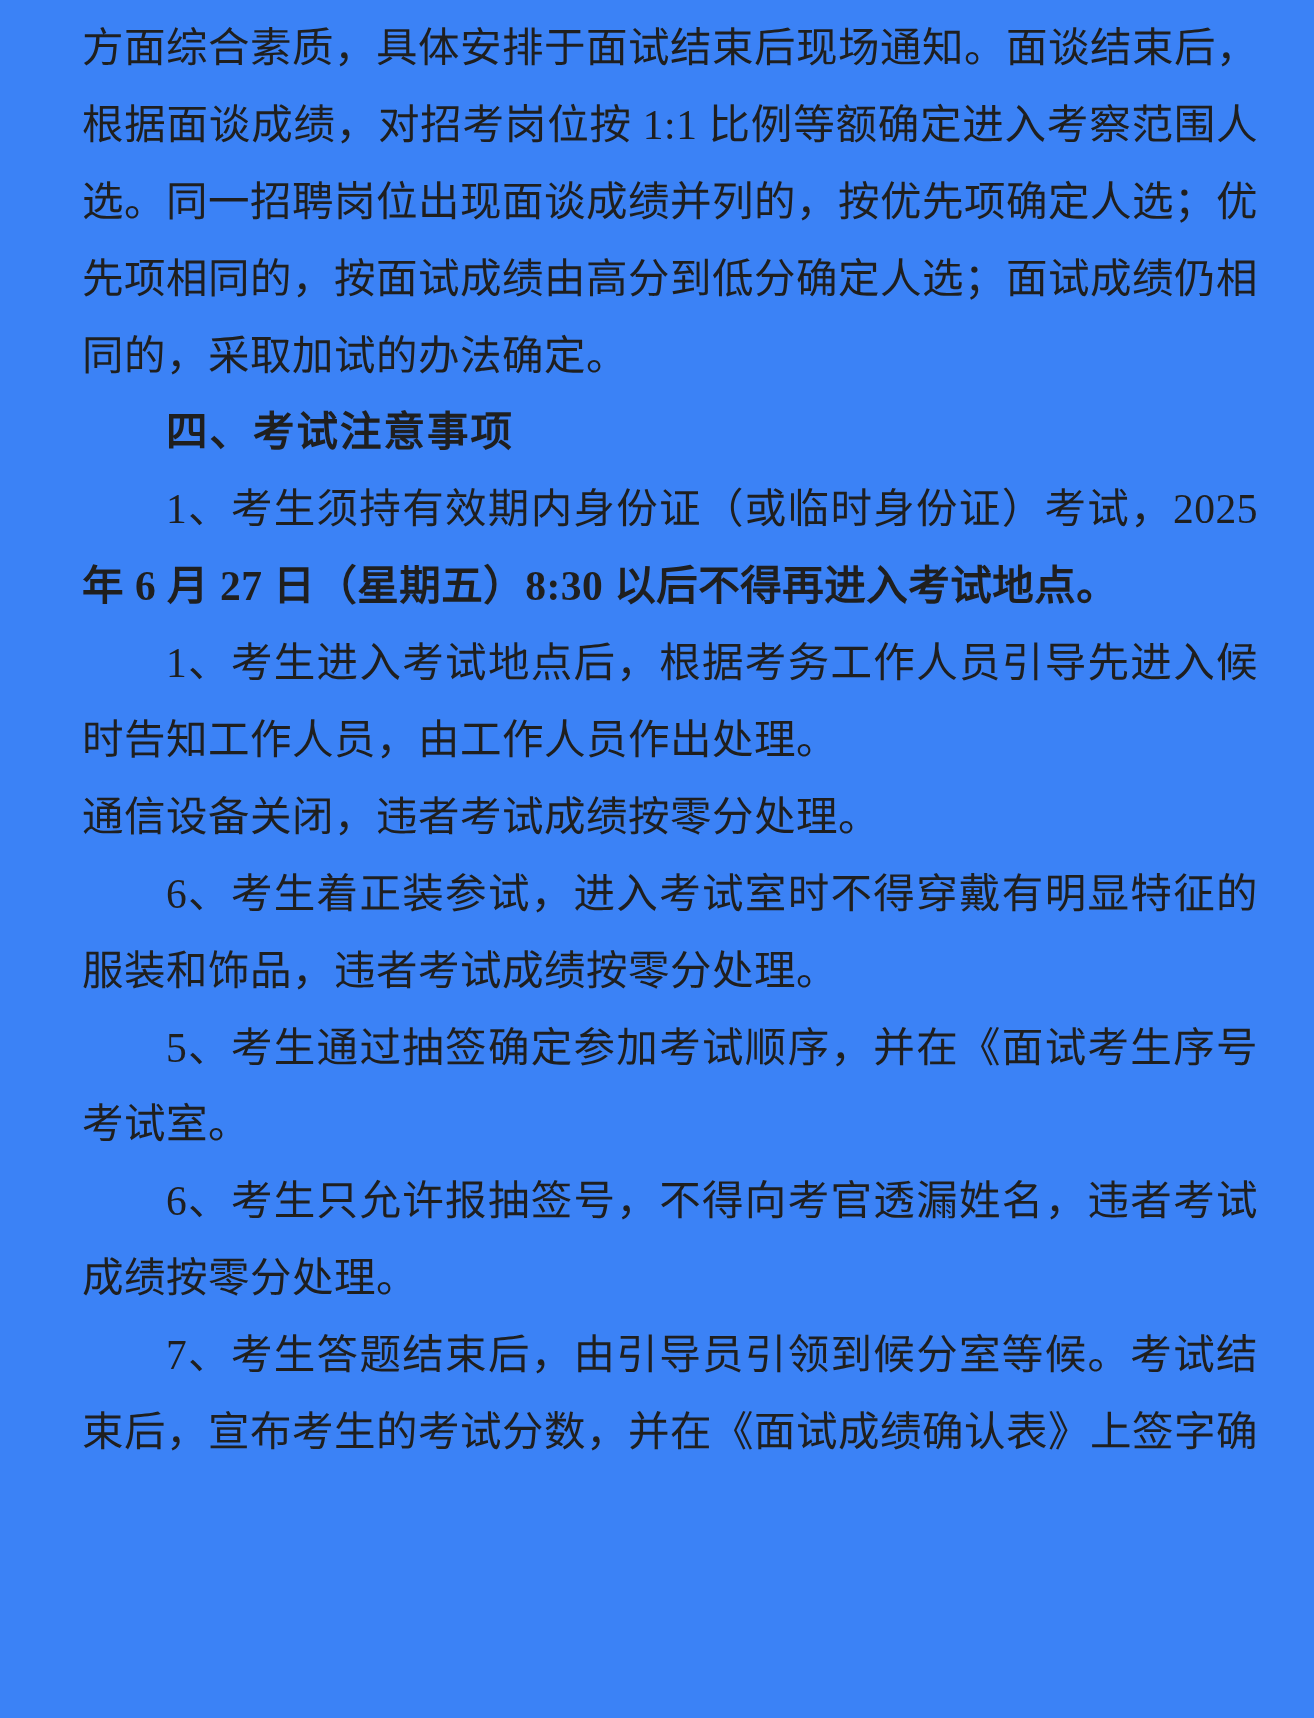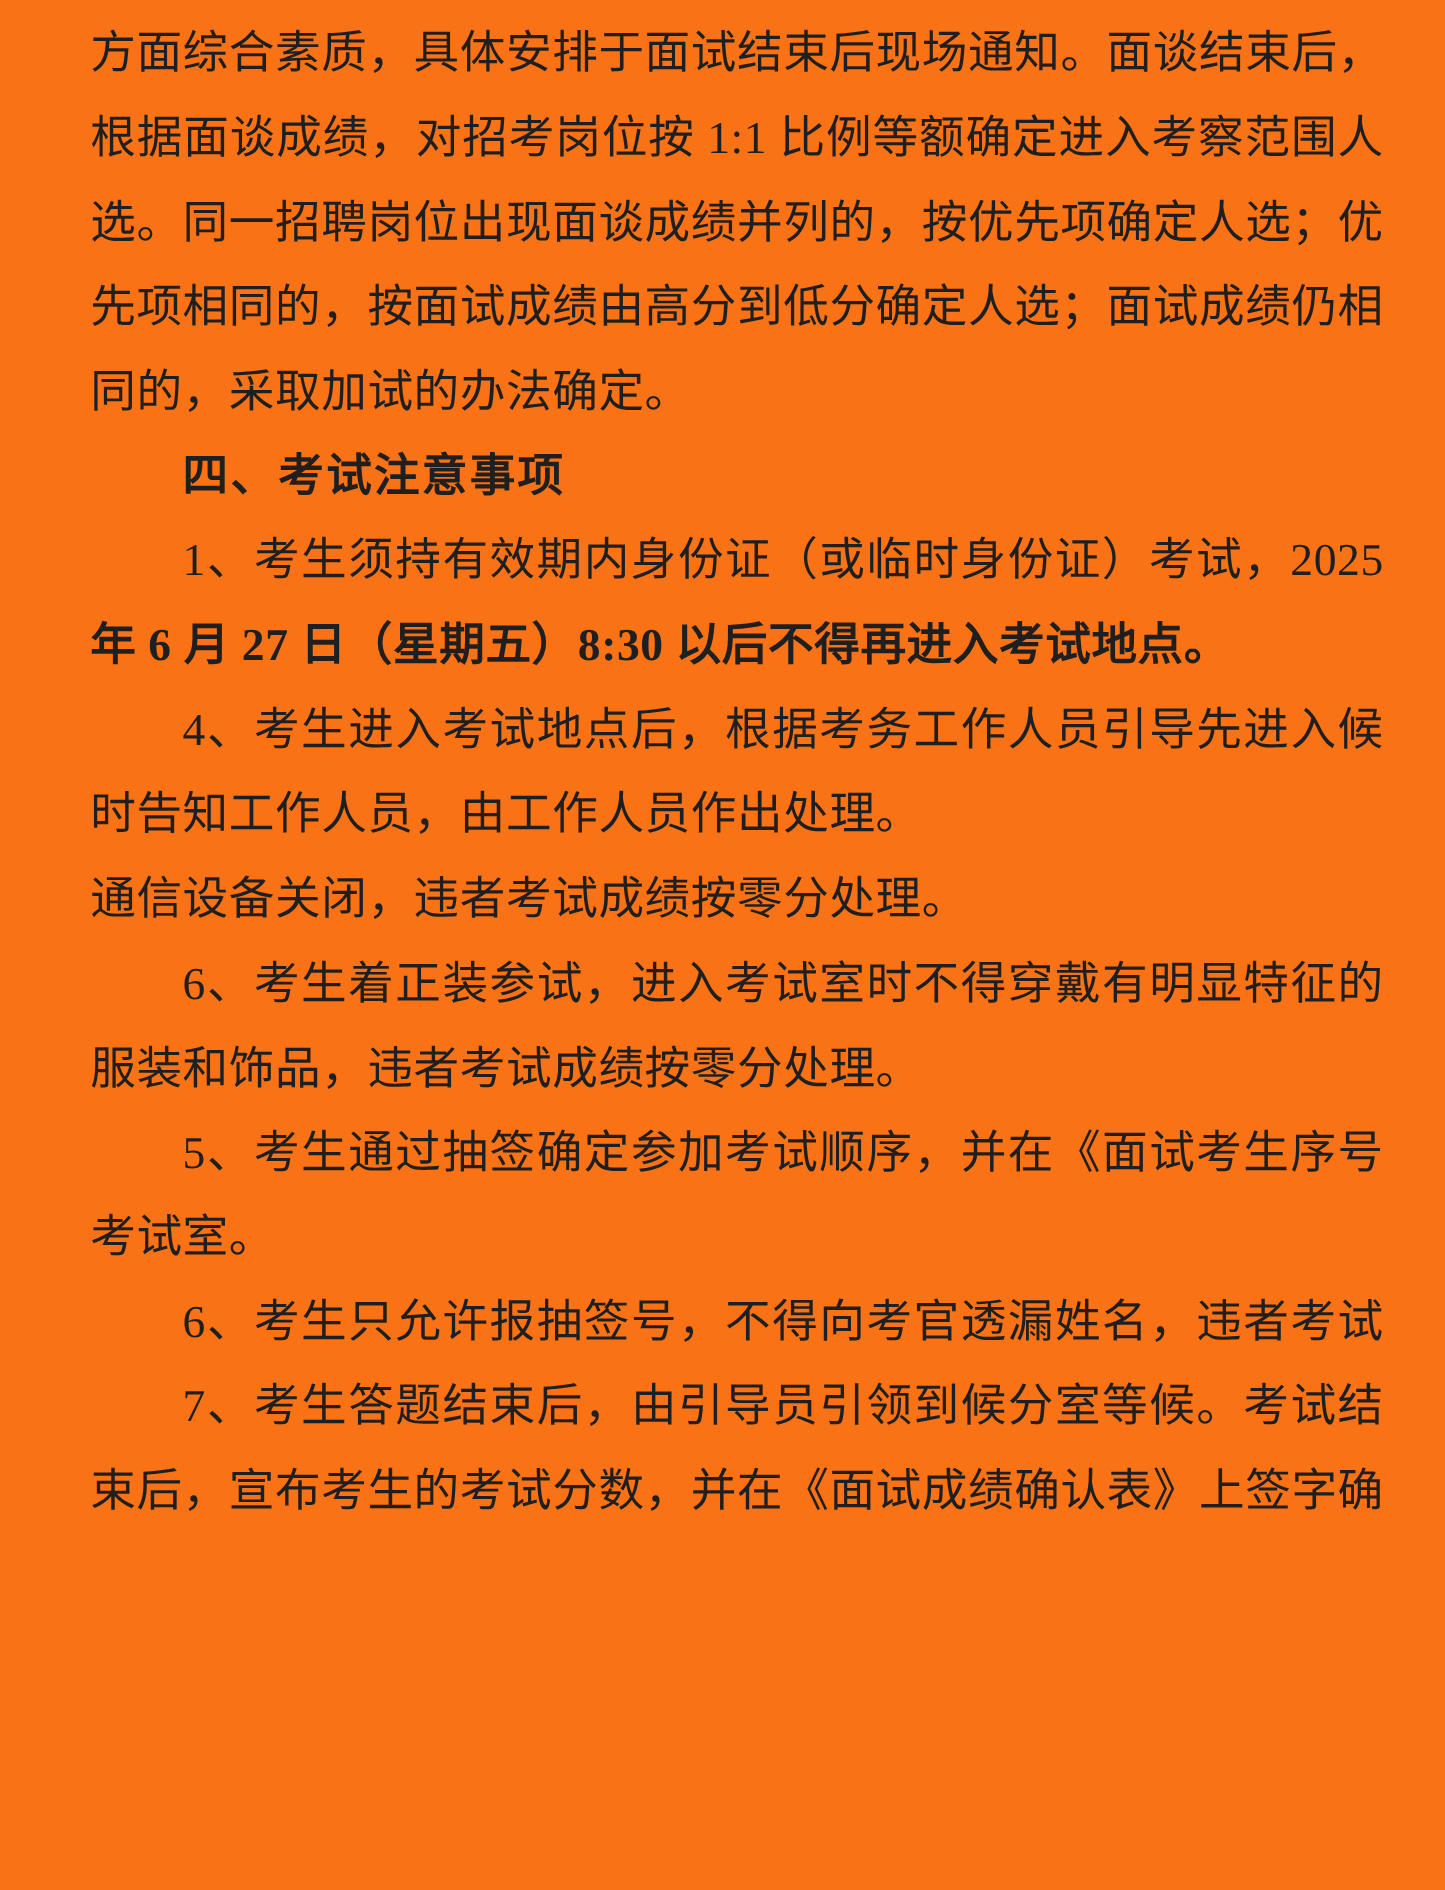--- a/index.html
+++ b/index.html
@@ -35,34 +35,35 @@
   }
   .line.heading {
     font-weight: 700;
     font-family: "Liberation Sans", "DejaVu Sans", sans-serif;
     letter-spacing: 2px;
   }
 </style>
 </head>
 <body>
 
-<div class="page" style="background: #f97316;">
+<div class="page" style="background: #3b82f6;">
   <div>
       <div class="line justify" style="color: rgb(31, 31, 31);">方面综合素质，具体安排于面试结束后现场通知。面谈结束后，</div>
       <div class="line justify" style="color: rgb(31, 31, 31);">根据面谈成绩，对招考岗位按 1:1 比例等额确定进入考察范围人</div>
       <div class="line justify" style="color: rgb(31, 31, 31);">选。同一招聘岗位出现面谈成绩并列的，按优先项确定人选；优</div>
       <div class="line justify" style="color: rgb(31, 31, 31);">先项相同的，按面试成绩由高分到低分确定人选；面试成绩仍相</div>
       <div class="line" style="color: rgb(31, 31, 31);">同的，采取加试的办法确定。</div>
       <div class="line indent heading" style="color: rgb(31, 31, 31);">四、考试注意事项</div>
       <div class="line justify indent" style="color: rgb(31, 31, 31);">1、考生须持有效期内身份证（或临时身份证）考试，2025</div>
       <div class="line" style="color: rgb(31, 31, 31); font-weight: bold;">年 6 月 27 日（星期五）8:30 以后不得再进入考试地点。</div>
-      <div class="line justify indent" style="color: rgb(31, 31, 31);">4、考生进入考试地点后，根据考务工作人员引导先进入候</div>
+      <div class="line justify indent" style="color: rgb(31, 31, 31);">1、考生进入考试地点后，根据考务工作人员引导先进入候</div>
       <div class="line" style="color: rgb(31, 31, 31);">时告知工作人员，由工作人员作出处理。</div>
       <div class="line" style="color: rgb(31, 31, 31);">通信设备关闭，违者考试成绩按零分处理。</div>
       <div class="line justify indent" style="color: rgb(31, 31, 31);">6、考生着正装参试，进入考试室时不得穿戴有明显特征的</div>
       <div class="line" style="color: rgb(31, 31, 31);">服装和饰品，违者考试成绩按零分处理。</div>
       <div class="line justify indent" style="color: rgb(31, 31, 31);">5、考生通过抽签确定参加考试顺序，并在《面试考生序号</div>
       <div class="line" style="color: rgb(31, 31, 31);">考试室。</div>
       <div class="line justify indent" style="color: rgb(31, 31, 31);">6、考生只允许报抽签号，不得向考官透漏姓名，违者考试</div>
+      <div class="line" style="color: rgb(31, 31, 31);">成绩按零分处理。</div>
       <div class="line justify indent" style="color: rgb(31, 31, 31);">7、考生答题结束后，由引导员引领到候分室等候。考试结</div>
       <div class="line justify" style="color: rgb(31, 31, 31);">束后，宣布考生的考试分数，并在《面试成绩确认表》上签字确</div>
     </div>
 </div>
 
 </body></html>

